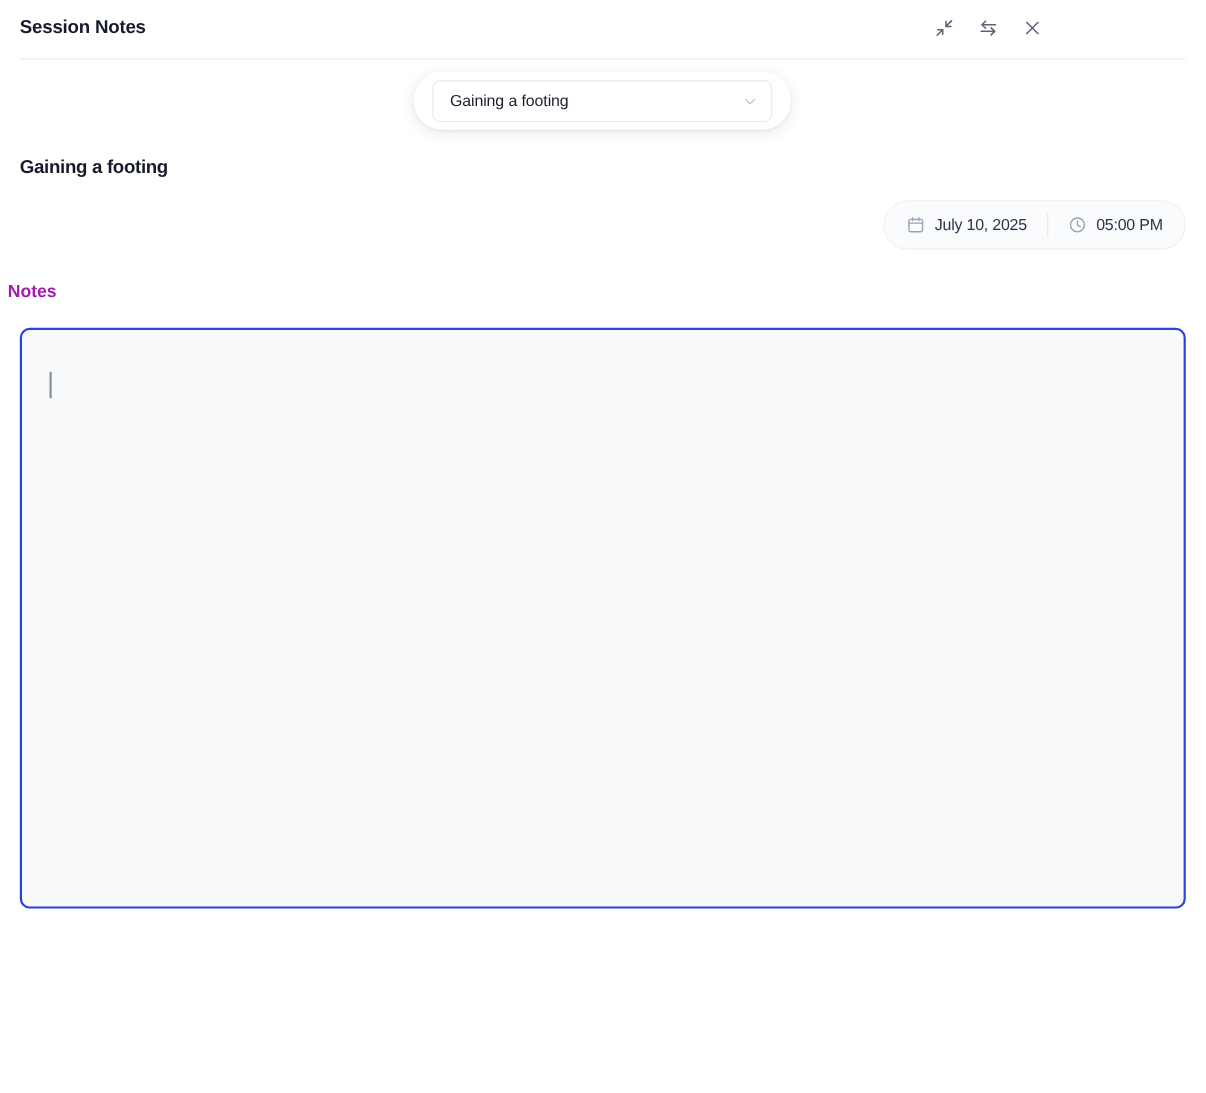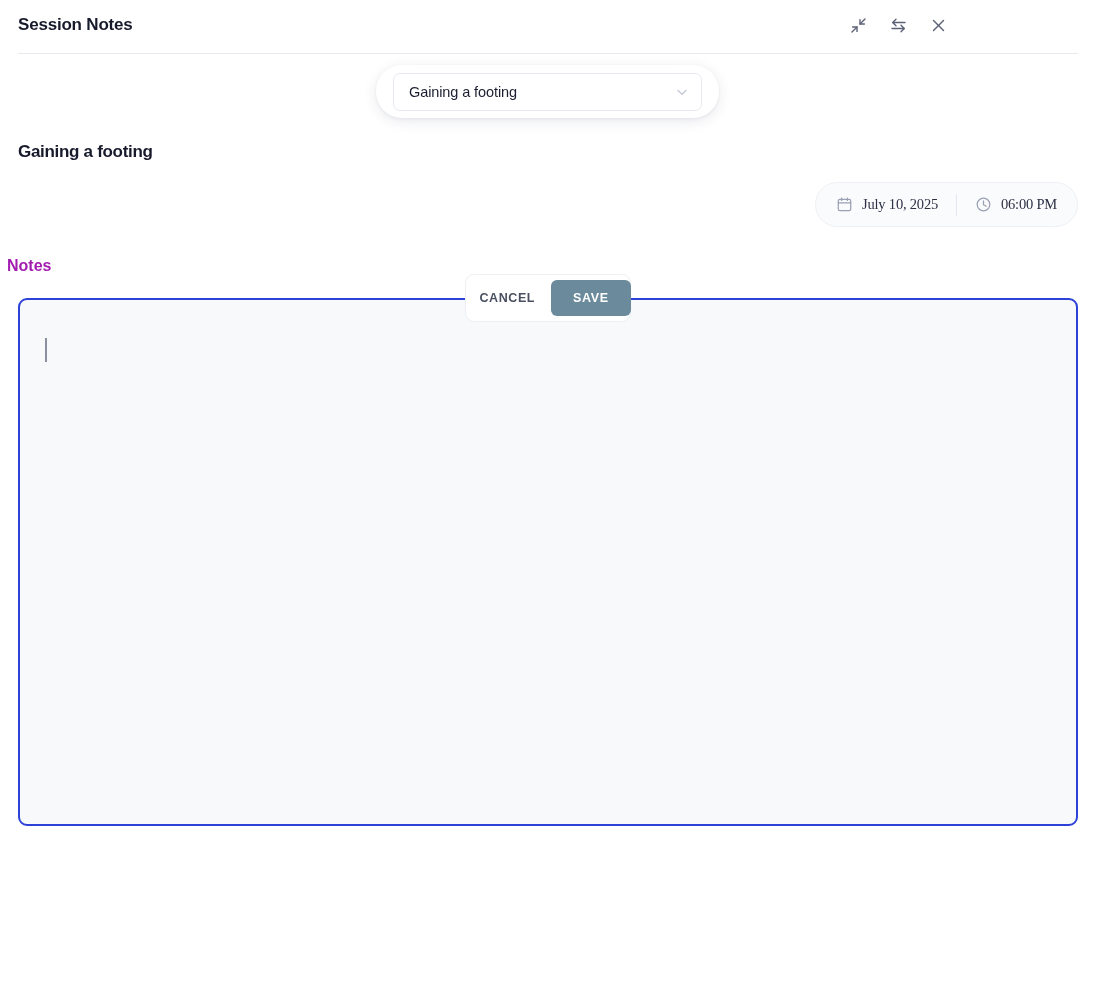--- a/index.html
+++ b/index.html
@@ -156,21 +156,20 @@
     display: flex;
     align-items: center;
     gap: 9px;
     cursor: pointer;
   }
   .dt-icon { color: #9aa1b4; display: flex; align-items: center; }
   .dt-text {
     font-size: 14.5px;
     color: #2c3145;
     letter-spacing: -0.2px;
-    font-family: Liberation Serif, serif;
   }
   .dt-sep {
     width: 1px;
     height: 22px;
     background: #e3e6ec;
     margin: 0 18px;
   }
 
   
   .notes-label {
@@ -315,28 +314,24 @@
 
     <div class="dt-sep"></div>
 
     <div class="dt-group">
       <span class="dt-icon">
         <svg width="17" height="17" viewBox="0 0 17 17" fill="none" stroke="currentColor" stroke-width="1.25" stroke-linecap="round" stroke-linejoin="round">
           <circle cx="8.5" cy="8.5" r="6.3"></circle>
           <path d="M8.5 4.9 V8.7 L11.2 10.2"></path>
         </svg>
       </span>
-      <span class="dt-text">06:00 PM</span>
+      <span class="dt-text">05:00 PM</span>
     </div>
   </div>
 
   <div class="notes-label">Notes</div>
 
   <div class="notes-box">
     <div class="caret"></div>
   </div>
 
-  <div class="action-panel">
-    <button class="btn-cancel">CANCEL</button>
-    <button class="btn-save">SAVE</button>
-  </div>
 
 </div>
 
 </body></html>

